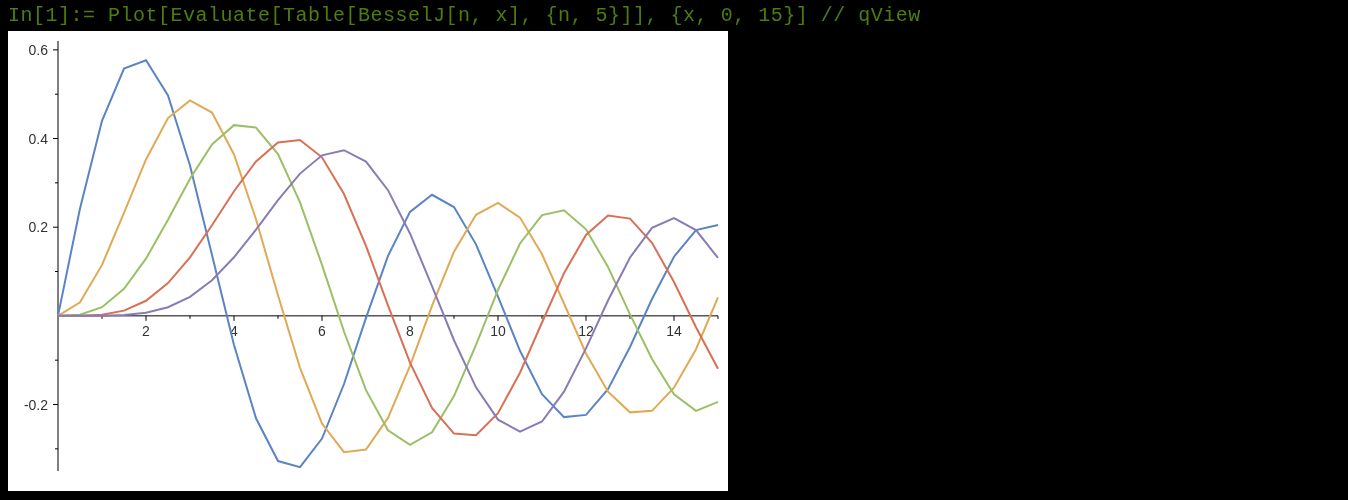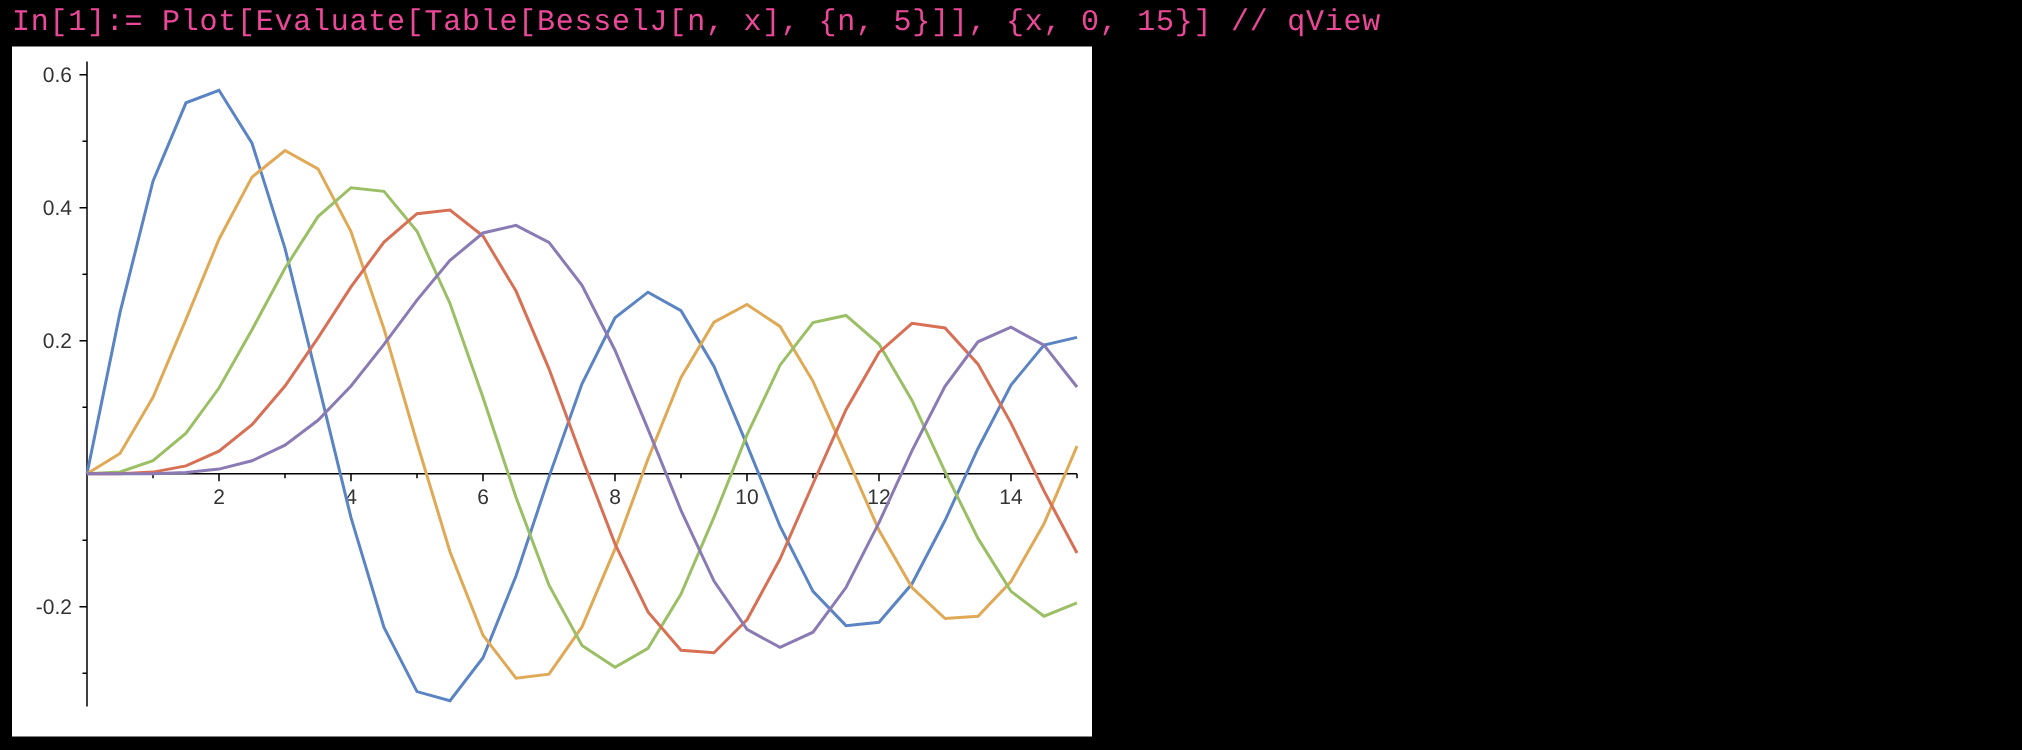--- a/index.html
+++ b/index.html
@@ -4,21 +4,21 @@
   <style>
     * { margin: 0; padding: 0; box-sizing: border-box; }
     body {
       background: #000;
       width: 1348px;
       height: 500px;
       overflow: hidden;
       font-family: 'Consolas', 'Monaco', 'Courier New', monospace;
     }
     .terminal-line {
-      color: #ec4899;
+      color: #4d7c0f;
       font-size: 20px;
       padding: 4px 8px;
       white-space: pre;
       letter-spacing: 0.5px;
     }
     .plot-container {
       background: #fff;
       width: 720px;
       height: 460px;
       margin-left: 8px;

